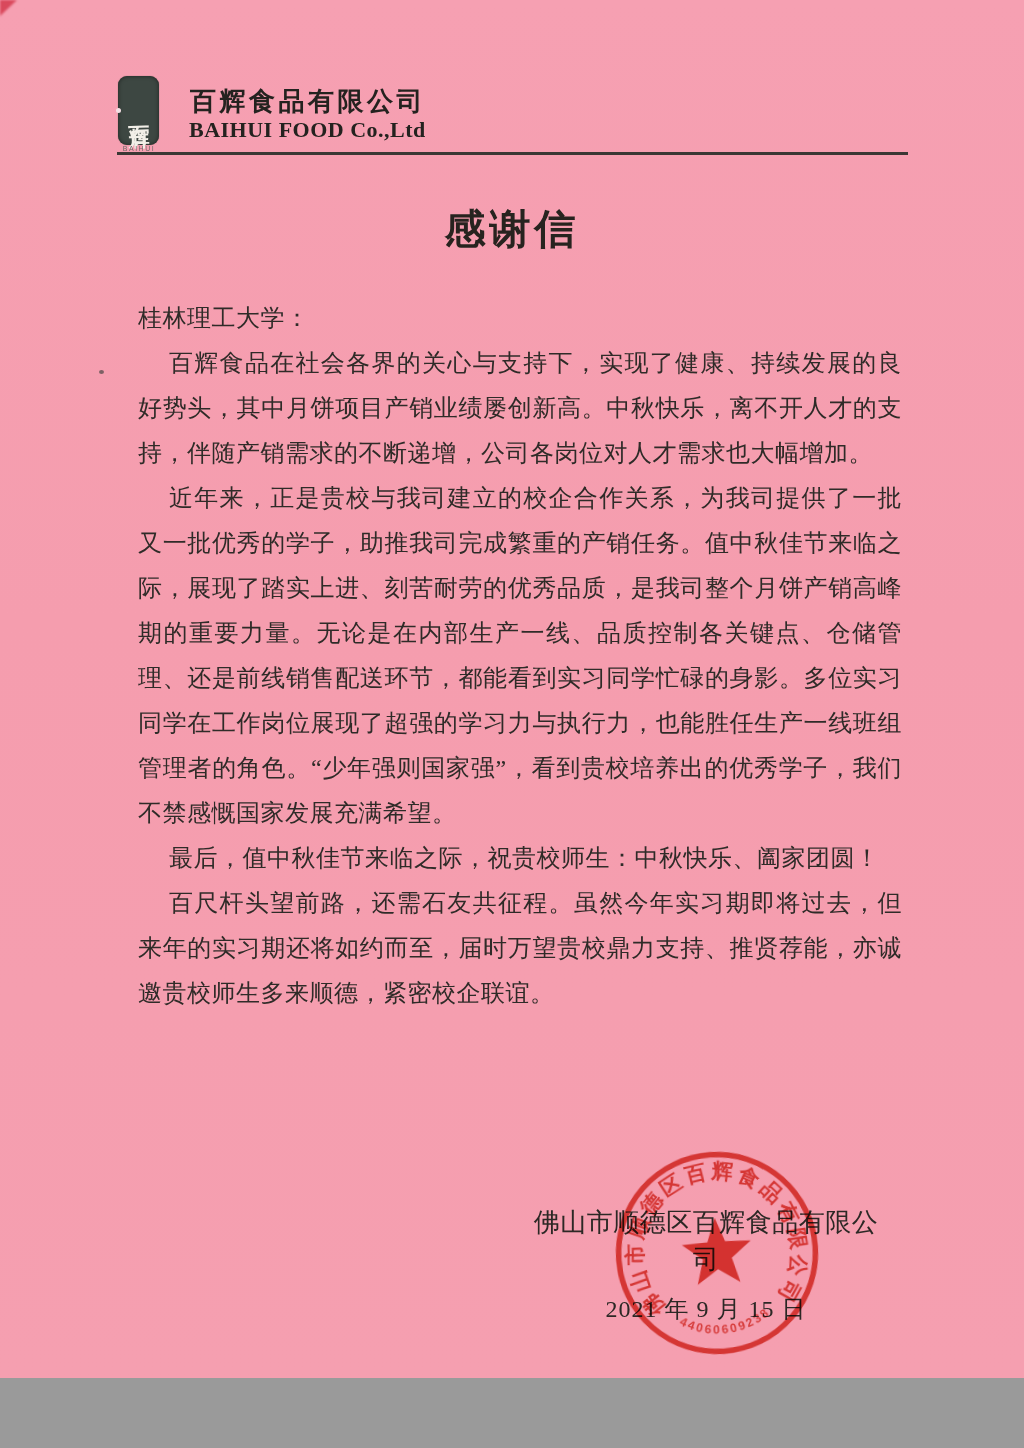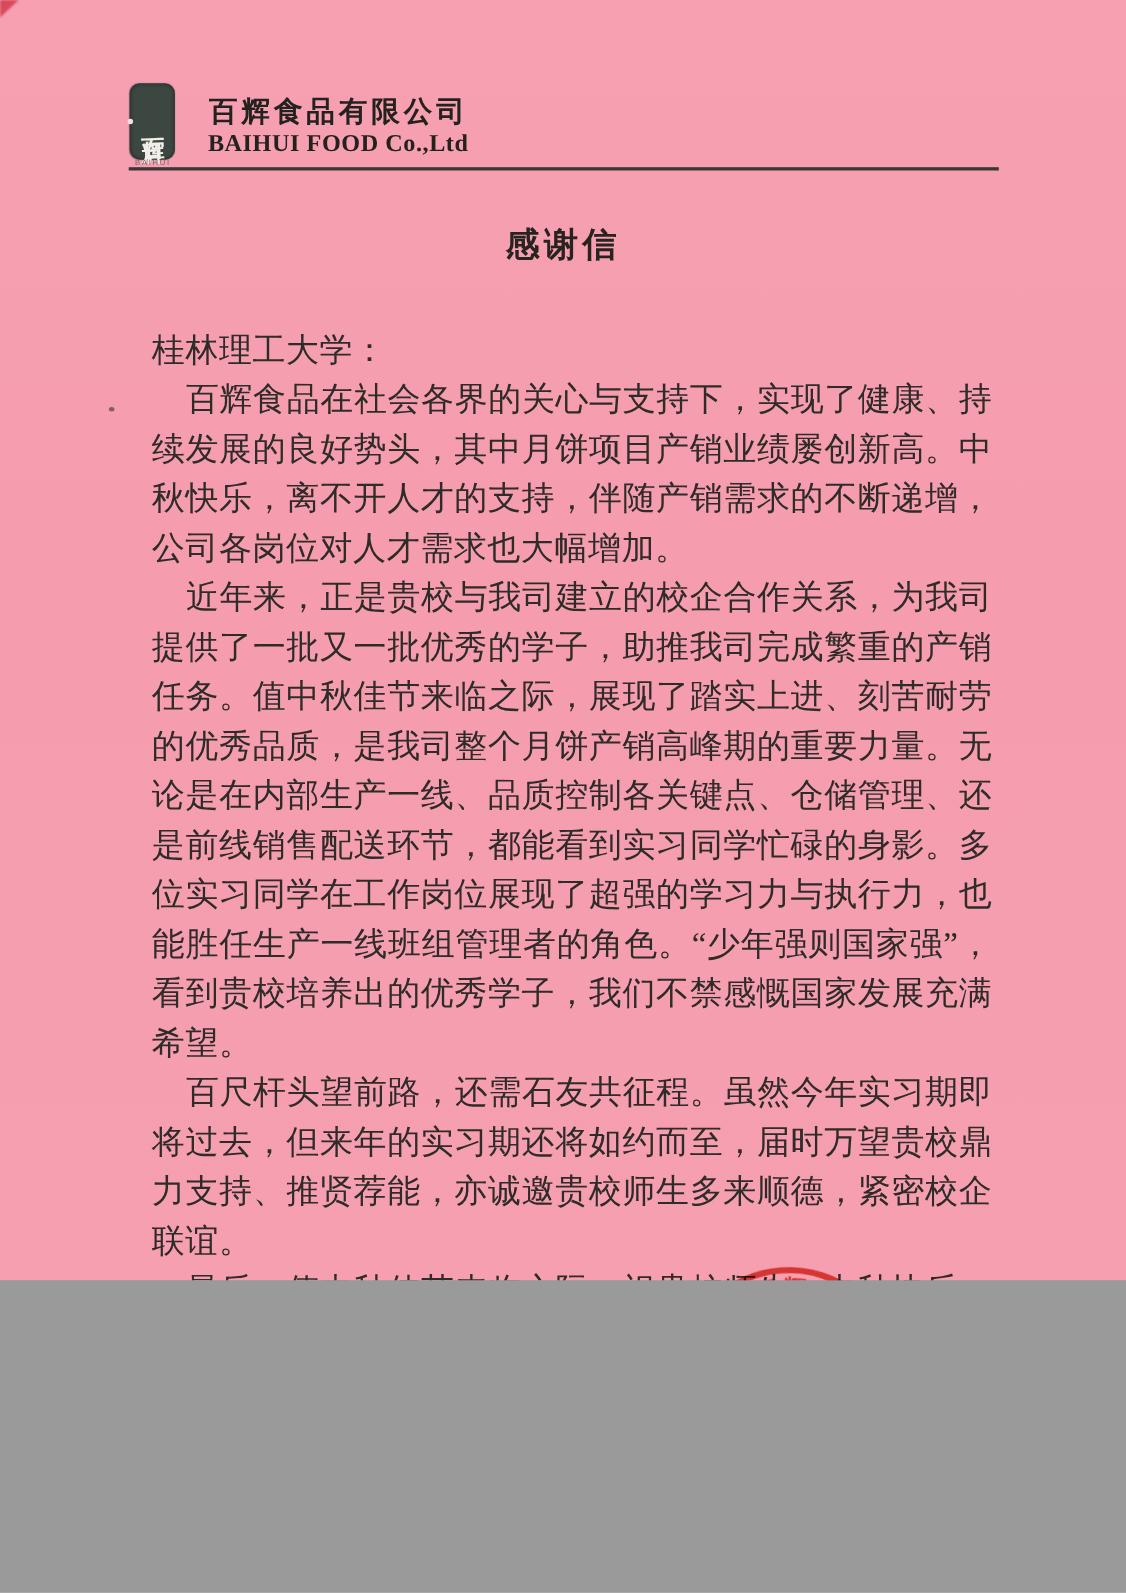--- a/index.html
+++ b/index.html
@@ -1,17 +1,17 @@
 <!DOCTYPE html>
 <html><head>
 <meta charset="utf-8">
 <style>
   html,body{margin:0;padding:0;background:#9a9a9a;}
   .page{
-    position:relative;width:1024px;height:1164px;margin:0 auto;
+    position:relative;width:1024px;height:1378px;margin:0 auto;
     background:linear-gradient(180deg,#f6a0b2 0%,#f59dae 45%,#f59fb0 100%);
     overflow:hidden;
     font-family:"Liberation Serif","DejaVu Serif",serif;
     color:#2f2b28;
   }
   
   .corner-mark{
     position:absolute;left:0;top:0;width:0;height:0;
     border-top:16px solid rgba(205,35,55,.7);
     border-right:17px solid transparent;
@@ -51,26 +51,26 @@
     font-family:Liberation Serif, serif;
     font-weight:bold;font-size:22px;letter-spacing:.5px;color:#24221f;
   }
   .header-rule{
     position:absolute;left:117px;top:152px;width:791px;height:3px;
     background:#3b3835;
   }
   
   .letter-title{
     position:absolute;left:0;top:202px;width:1024px;text-align:center;
-    font-size:31px;font-weight:bold;letter-spacing:4px;color:#27231f;
+    font-size:41px;font-weight:bold;letter-spacing:4px;color:#27231f;
   }
   
   .body-text{
     position:absolute;left:138px;top:296px;width:764px;
-    font-size:30px;line-height:45px;letter-spacing:.5px;
+    font-size:24px;line-height:45px;letter-spacing:.5px;
     text-align:justify;color:#2f2b28;
   }
   .body-text p{margin:0;text-indent:31px;}
   .body-text p.salutation{text-indent:0;}
   
   .signature{
     position:absolute;left:522px;top:1204px;width:368px;text-align:center;
   }
   .signature .sig-company{font-size:26px;line-height:37px;letter-spacing:.5px;color:#2c2825;}
   .signature .sig-date{font-size:24px;line-height:36px;margin-top:13px;letter-spacing:1px;color:#2c2825;}
@@ -106,22 +106,22 @@
   <div class="company-cn">百辉食品有限公司</div>
   <div class="company-en">BAIHUI FOOD Co.,Ltd</div>
   <div class="header-rule"></div>
 
   <div class="letter-title">感谢信</div>
 
   <div class="body-text">
     <p class="salutation">桂林理工大学：</p>
     <p>百辉食品在社会各界的关心与支持下，实现了健康、持续发展的良好势头，其中月饼项目产销业绩屡创新高。中秋快乐，离不开人才的支持，伴随产销需求的不断递增，公司各岗位对人才需求也大幅增加。</p>
     <p>近年来，正是贵校与我司建立的校企合作关系，为我司提供了一批又一批优秀的学子，助推我司完成繁重的产销任务。值中秋佳节来临之际，展现了踏实上进、刻苦耐劳的优秀品质，是我司整个月饼产销高峰期的重要力量。无论是在内部生产一线、品质控制各关键点、仓储管理、还是前线销售配送环节，都能看到实习同学忙碌的身影。多位实习同学在工作岗位展现了超强的学习力与执行力，也能胜任生产一线班组管理者的角色。“少年强则国家强”，看到贵校培养出的优秀学子，我们不禁感慨国家发展充满希望。</p>
+    <p>最后，值中秋佳节来临之际，祝贵校师生：中秋快乐、阖家团圆！</p>
     <p>百尺杆头望前路，还需石友共征程。虽然今年实习期即将过去，但来年的实习期还将如约而至，届时万望贵校鼎力支持、推贤荐能，亦诚邀贵校师生多来顺德，紧密校企联谊。</p>
-    <p>最后，值中秋佳节来临之际，祝贵校师生：中秋快乐、阖家团圆！</p>
   </div>
 
   <div class="signature">
     <div class="sig-company">佛山市顺德区百辉食品有限公司</div>
     <div class="sig-date">2021 年 9 月 15 日</div>
   </div>
 
   <svg class="stamp" viewBox="0 0 212 212" xmlns="http://www.w3.org/2000/svg">
     <defs>
       <path id="ringPath" d="M 53.7 158.3 A 74 74 0 1 1 158.3 158.3" fill="none"></path>

